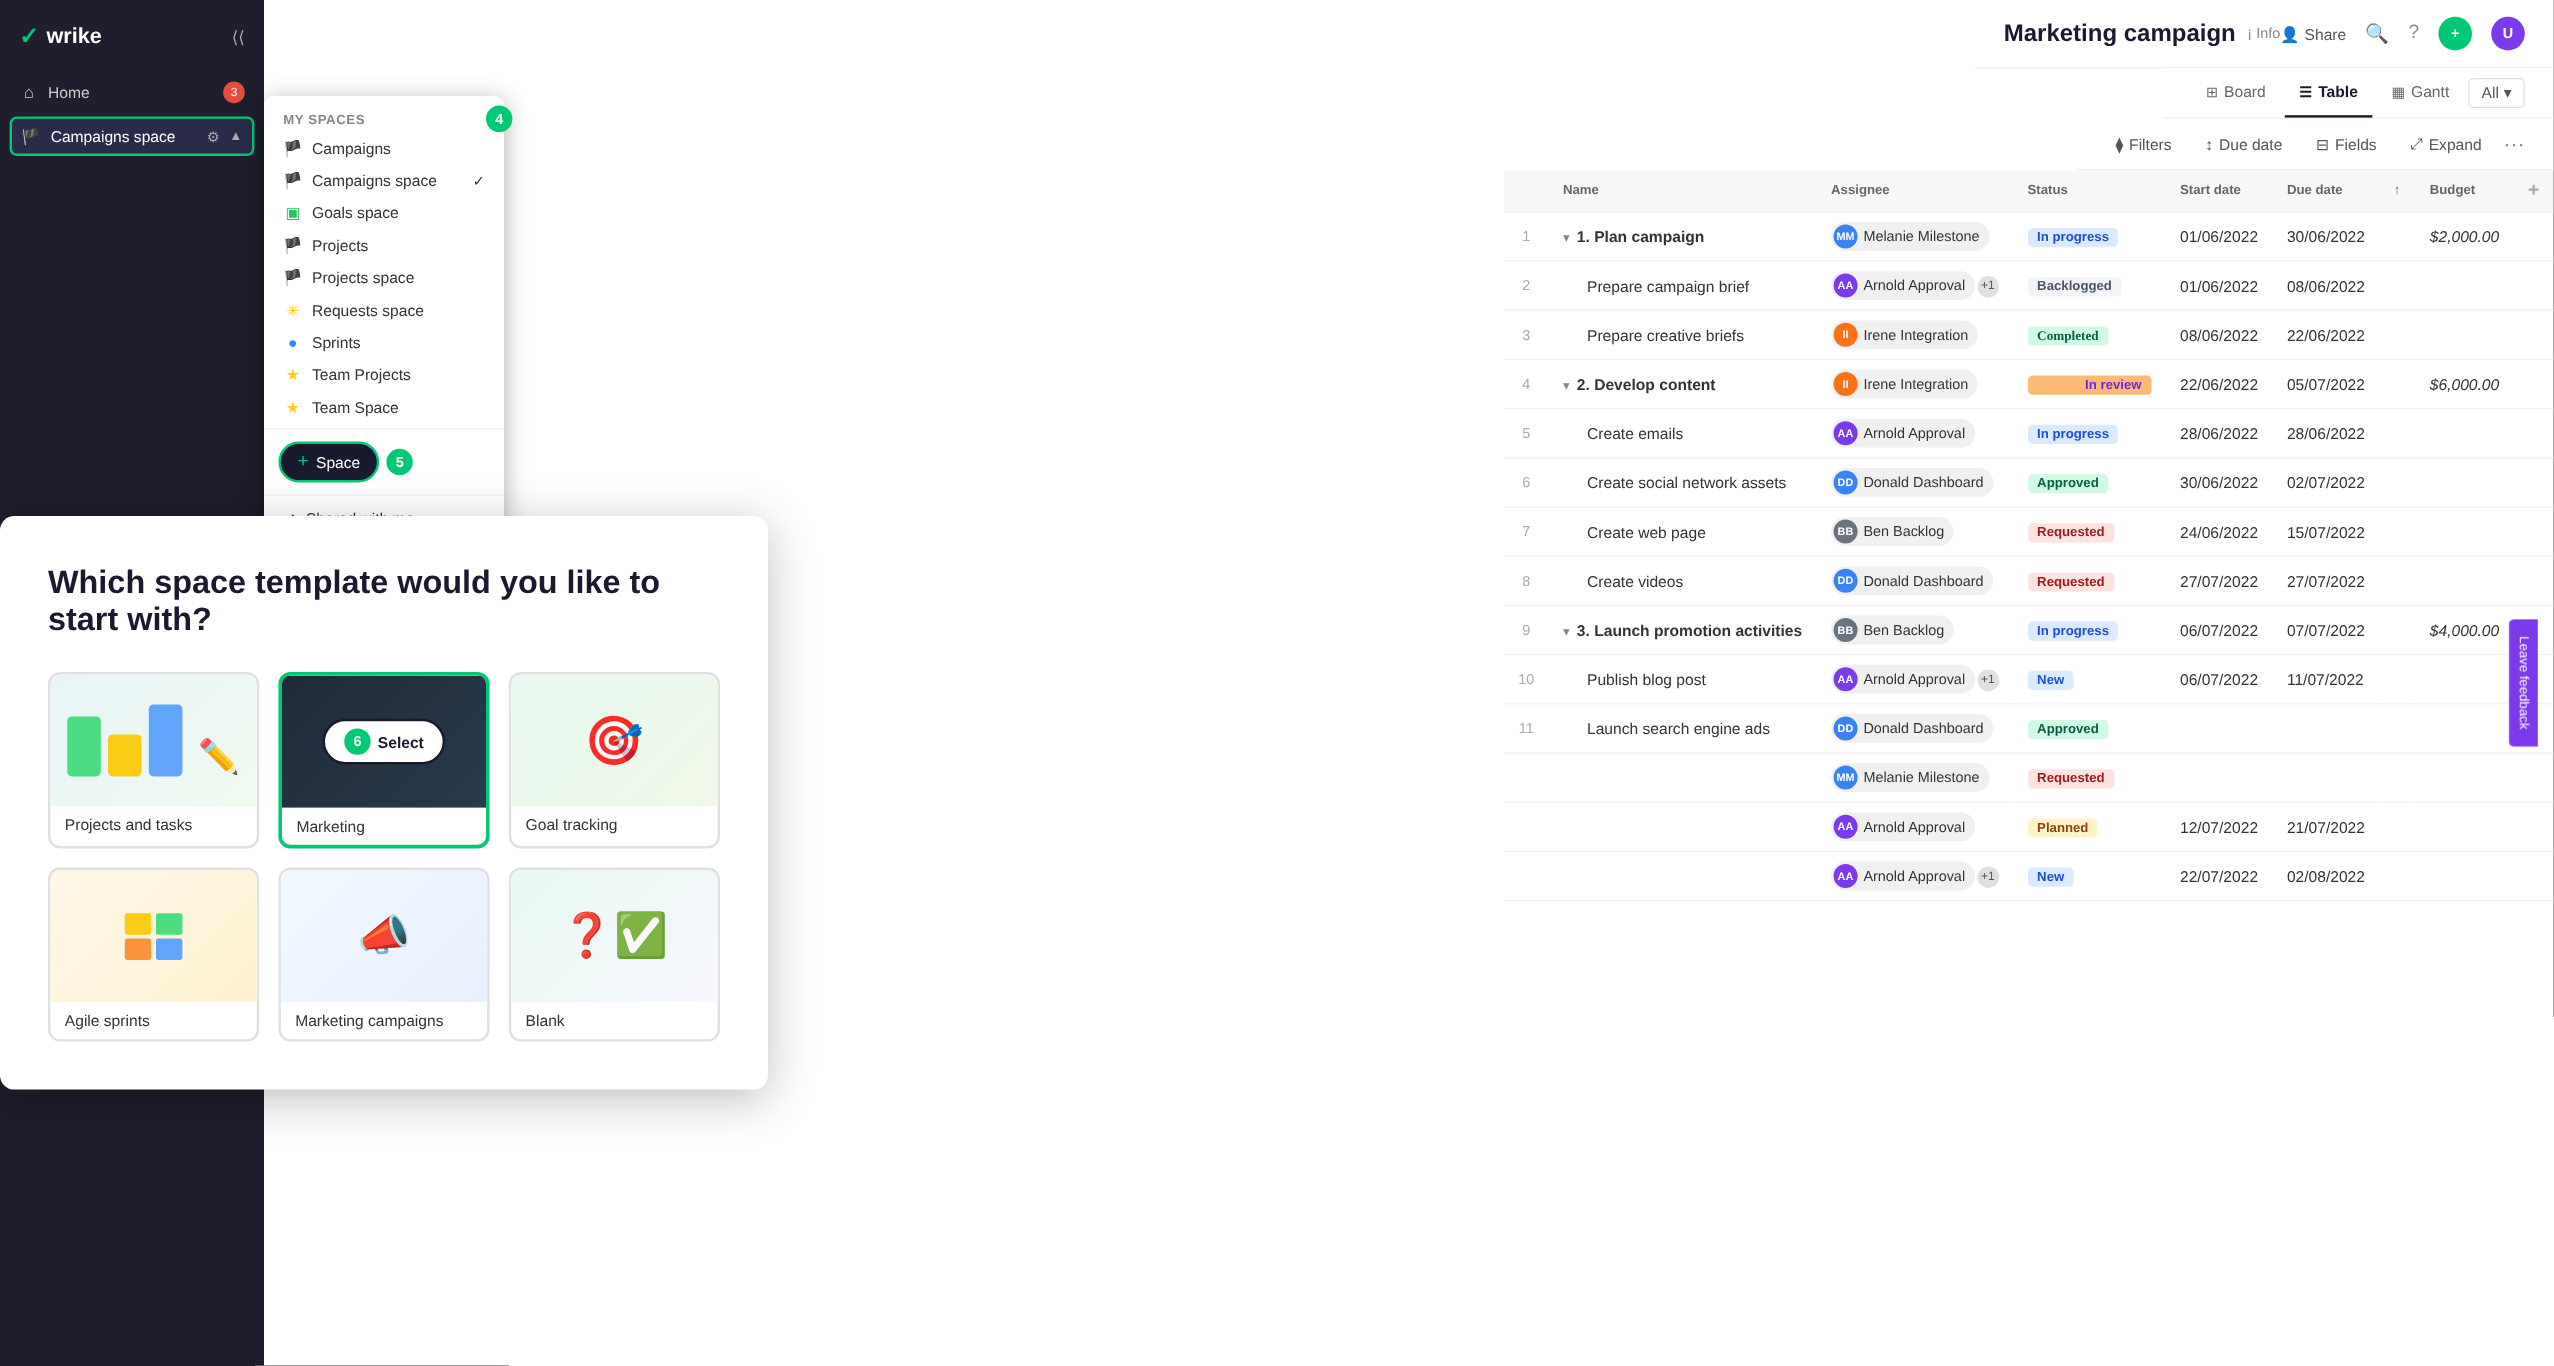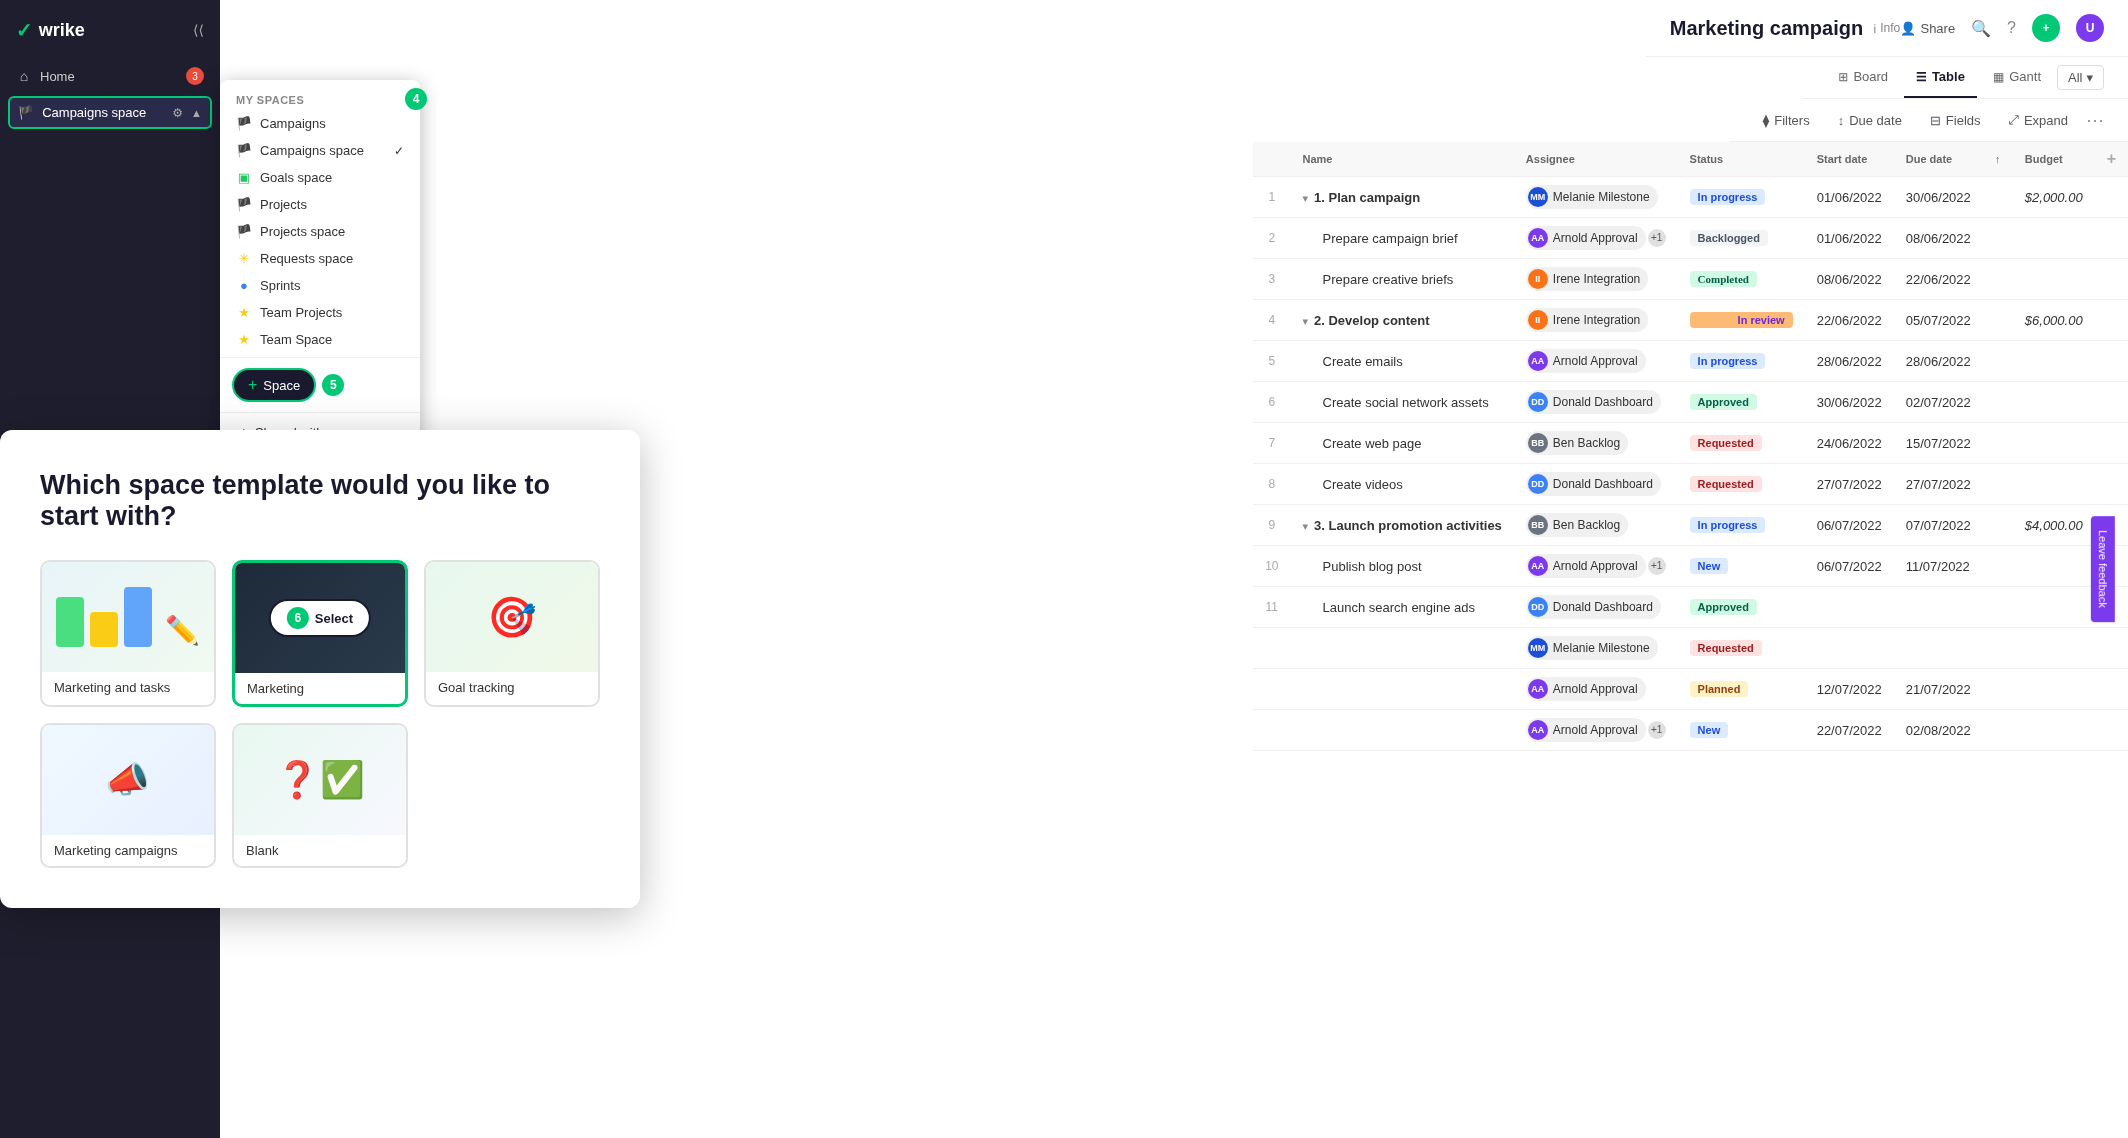--- a/index.html
+++ b/index.html
@@ -67,21 +67,21 @@
     td { padding: 8px 12px; border-bottom: 1px solid #f0f0f0; color: #333; white-space: nowrap; }
     .row-num { color: #aaa; font-size: 12px; width: 30px; text-align: center; }
     .chevron { color: #888; margin-right: 6px; font-size: 11px; }
 
     
     .assignee-chip { display: inline-flex; align-items: center; gap: 5px; background: #f0f0f0; border-radius: 12px; padding: 2px 8px 2px 2px; font-size: 12px; }
     .assignee-avatar { width: 20px; height: 20px; border-radius: 50%; display: flex; align-items: center; justify-content: center; color: white; font-size: 9px; font-weight: 700; }
     .av-blue { background: #3b82f6; }
     .av-purple { background: #7c3aed; }
     .av-orange { background: #f97316; }
-    .av-teal { background: #1d4ed8; }
+    .av-teal { background: #3b82f6; }
     .av-gray { background: #6b7280; }
     .plus-badge { background: #e0e0e0; border-radius: 50%; width: 18px; height: 18px; display: inline-flex; align-items: center; justify-content: center; font-size: 10px; color: #555; margin-left: 2px; }
 
     
     .status-badge { display: inline-block; padding: 2px 8px; border-radius: 4px; font-size: 11px; font-weight: 600; }
     .status-in-progress { background: #dbeafe; color: #1d4ed8; }
     .status-backlogged { background: #f3f4f6; color: #4b5563; }
     .status-completed { background: #d1fae5; color: #065f46; font-family: Liberation Serif, serif; }
     .status-in-review { background: #fdba74; color: #6d28d9; padding-left: 48px; }
     .status-approved { background: #d1fae5; color: #065f46; }
@@ -500,21 +500,21 @@
     <div class="template-grid" id="template-grid">
     <div class="template-card ">
           <div class="template-img tpl-projects">
             <div style="display:flex;gap:6px;align-items:flex-end;padding:16px;">
     <div style="width:28px;height:50px;background:#4ade80;border-radius:4px;"></div>
     <div style="width:28px;height:35px;background:#facc15;border-radius:4px;"></div>
     <div style="width:28px;height:60px;background:#60a5fa;border-radius:4px;"></div>
     <span style="font-size:28px;margin-left:8px;">✏️</span>
   </div>
           </div>
-          <div class="template-label">Marketing and tasks</div>
+          <div class="template-label">Projects and tasks</div>
         </div>
         <div class="template-card selected">
           <div class="template-img tpl-requests">
             <div style="padding:16px;display:flex;flex-direction:column;gap:4px;">
     <div style="width:80%;height:6px;background:#4ade80;border-radius:3px;"></div>
     <div style="width:60%;height:6px;background:#60a5fa;border-radius:3px;"></div>
     <div style="width:70%;height:6px;background:#f472b6;border-radius:3px;"></div>
   </div>
             <div class="select-overlay">
               <span class="select-num">6</span>
@@ -523,20 +523,35 @@
           </div>
           <div class="template-label">Marketing</div>
         </div>
         <div class="template-card ">
           <div class="template-img tpl-goals">
             <div style="font-size:40px;padding:10px;">🎯</div>
           </div>
           <div class="template-label">Goal tracking</div>
         </div>
         <div class="template-card ">
+          <div class="template-img tpl-agile">
+            <div style="display:flex;gap:4px;padding:16px;">
+    <div style="display:flex;flex-direction:column;gap:3px;">
+      <div style="width:22px;height:18px;background:#facc15;border-radius:2px;"></div>
+      <div style="width:22px;height:18px;background:#fb923c;border-radius:2px;"></div>
+    </div>
+    <div style="display:flex;flex-direction:column;gap:3px;">
+      <div style="width:22px;height:18px;background:#4ade80;border-radius:2px;"></div>
+      <div style="width:22px;height:18px;background:#60a5fa;border-radius:2px;"></div>
+    </div>
+  </div>
+          </div>
+          <div class="template-label">Agile sprints</div>
+        </div>
+        <div class="template-card ">
           <div class="template-img tpl-marketing">
             <div style="font-size:36px;padding:12px;">📣</div>
           </div>
           <div class="template-label">Marketing campaigns</div>
         </div>
         <div class="template-card ">
           <div class="template-img tpl-blank">
             <div style="font-size:36px;padding:12px;">❓✅</div>
           </div>
           <div class="template-label">Blank</div>

